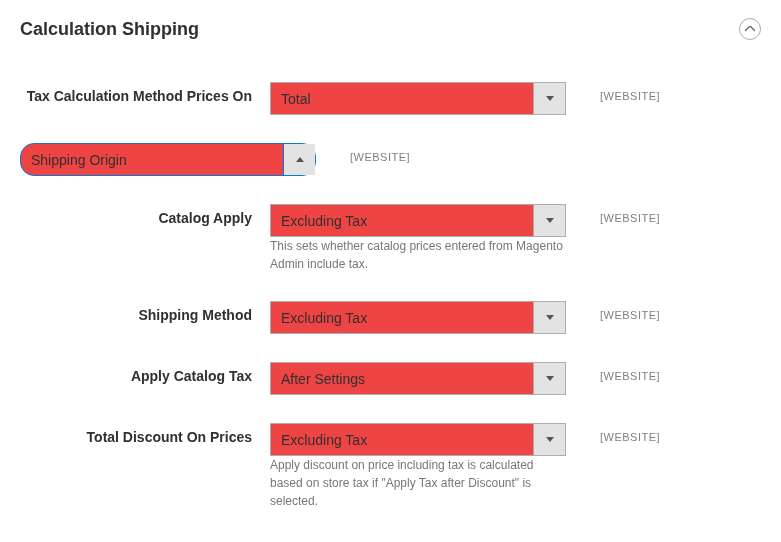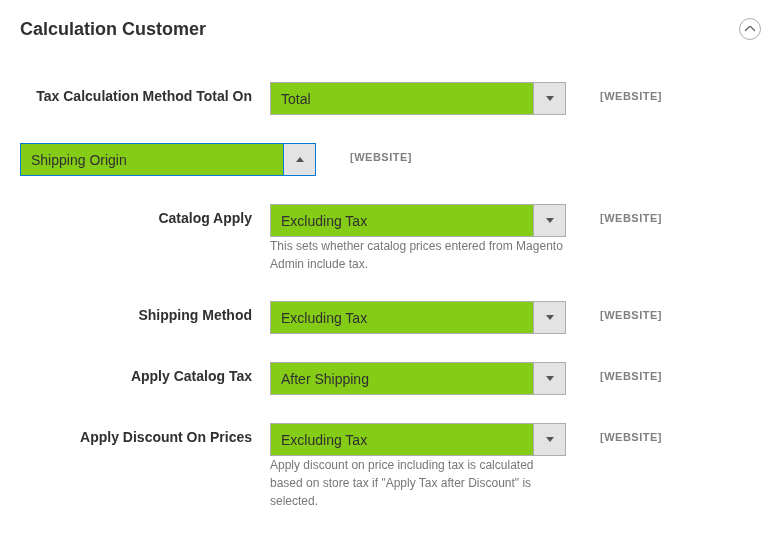--- a/index.html
+++ b/index.html
@@ -48,25 +48,26 @@
     color: #303030;
     font-weight: 600;
   }
   .field-control {
     width: 296px;
   }
   .select {
     display: flex;
     border: 1px solid #adadad;
     height: 33px;
-    background: #84cc16;
+    background: #ef4444;
     cursor: pointer;
   }
   .select.focused {
     border-color: #007bdb;
+    border-radius: 14px;
   }
   .select-value {
     flex: 1;
     padding: 0 10px;
     display: flex;
     align-items: center;
     font-size: 14px;
     color: #303030;
   }
   .select-arrow {
@@ -85,37 +86,36 @@
     font-size: 12px;
     color: #777;
     line-height: 1.5;
   }
   .scope {
     padding-left: 34px;
     padding-top: 8px;
     font-size: 11px;
     color: #808080;
     letter-spacing: 0.5px;
-    font-weight: bold;
   }
 </style>
 </head>
 <body>
 
 <div class="section-header">
-  <div class="section-title">Calculation Customer</div>
+  <div class="section-title">Calculation Shipping</div>
   <div class="collapse-btn">
     <svg width="10" height="6" viewBox="0 0 10 6">
         <path d="M0 5 L5 0 L10 5" fill="none" stroke="#666" stroke-width="1.4"></path>
       </svg>
   </div>
 </div>
 
 <div class="field-row">
-  <div class="field-label">Tax Calculation Method Total On</div>
+  <div class="field-label">Tax Calculation Method Prices On</div>
   <div class="field-control">
     <div class="select">
       <div class="select-value">Total</div>
       <div class="select-arrow">
         <svg width="8" height="5" viewBox="0 0 8 5">
             <path d="M0 0 L4 5 L8 0 Z" fill="#555"></path>
           </svg>
       </div>
     </div>
   </div>
@@ -164,33 +164,33 @@
       </div>
     </div>
   </div>
   <div class="scope">[WEBSITE]</div>
 </div>
 
 <div class="field-row">
   <div class="field-label">Apply Catalog Tax</div>
   <div class="field-control">
     <div class="select">
-      <div class="select-value">After Shipping</div>
-      <div class="select-arrow">
-        <svg width="8" height="5" viewBox="0 0 8 5">
-            <path d="M0 0 L4 5 L8 0 Z" fill="#555"></path>
-          </svg>
-      </div>
-    </div>
-  </div>
-  <div class="scope">[WEBSITE]</div>
-</div>
-
-<div class="field-row">
-  <div class="field-label">Apply Discount On Prices</div>
+      <div class="select-value">After Settings</div>
+      <div class="select-arrow">
+        <svg width="8" height="5" viewBox="0 0 8 5">
+            <path d="M0 0 L4 5 L8 0 Z" fill="#555"></path>
+          </svg>
+      </div>
+    </div>
+  </div>
+  <div class="scope">[WEBSITE]</div>
+</div>
+
+<div class="field-row">
+  <div class="field-label">Total Discount On Prices</div>
   <div class="field-control">
     <div class="select">
       <div class="select-value">Excluding Tax</div>
       <div class="select-arrow">
         <svg width="8" height="5" viewBox="0 0 8 5">
             <path d="M0 0 L4 5 L8 0 Z" fill="#555"></path>
           </svg>
       </div>
     </div>
     <div class="help-text">Apply discount on price including tax is calculated based on store tax if "Apply Tax after Discount" is selected.</div>

